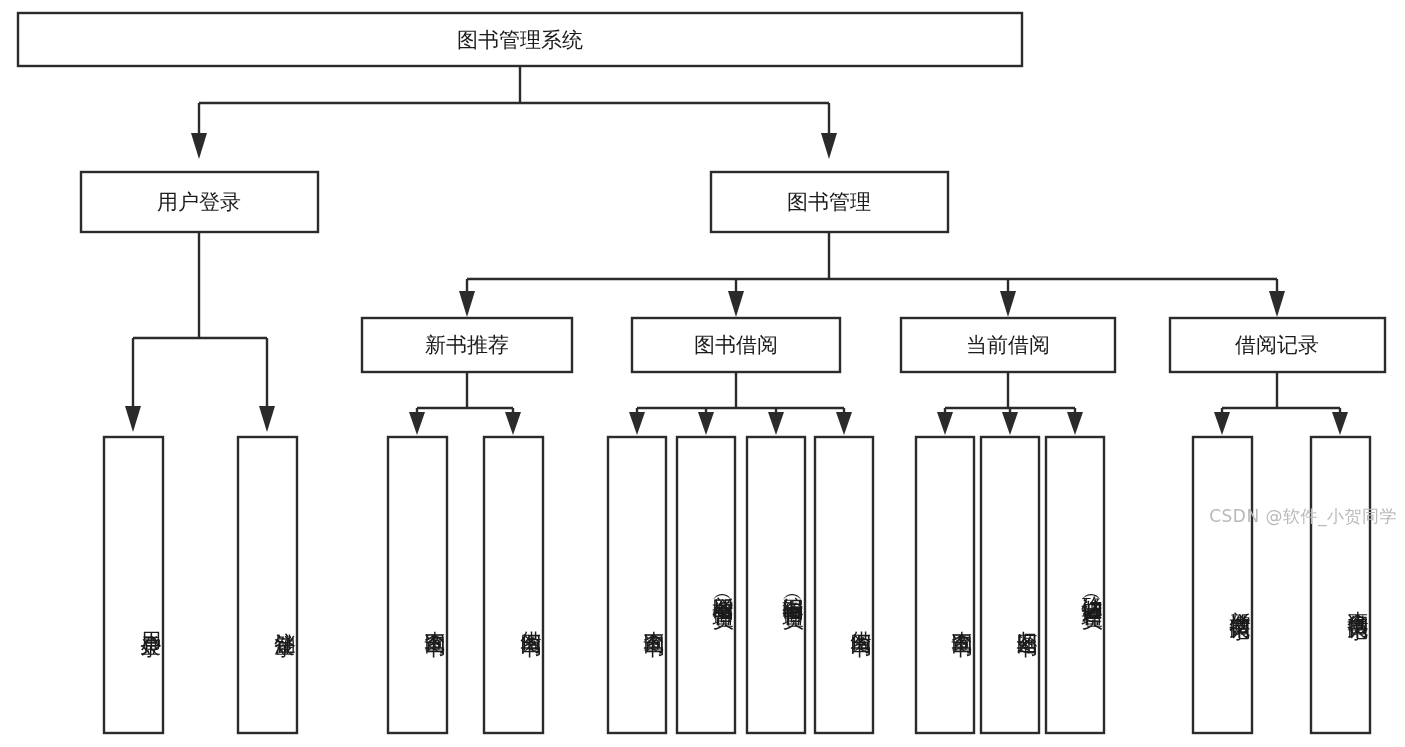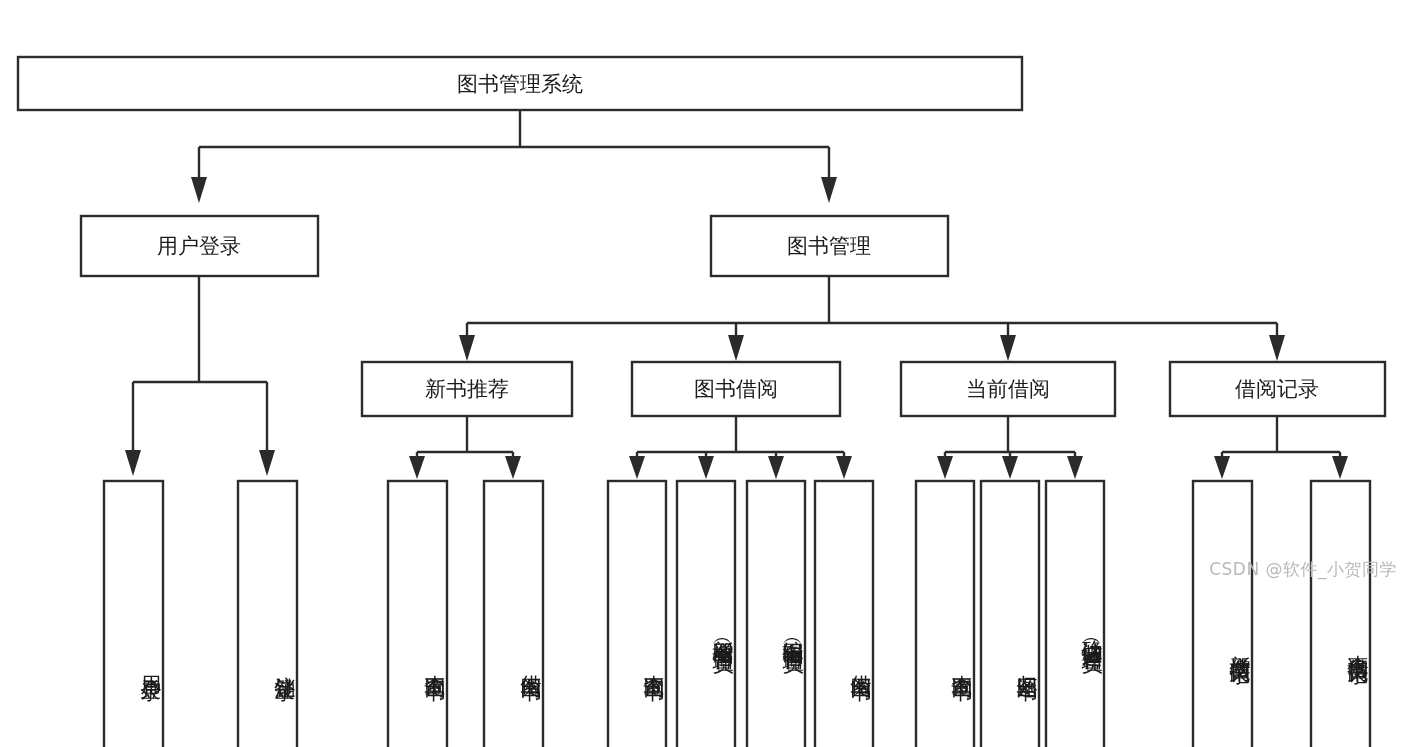--- a/index.html
+++ b/index.html
@@ -12,21 +12,20 @@
     width: 1405px;
     height: 747px;
     font-family: "DejaVu Sans", "Liberation Sans", sans-serif;
     overflow: hidden;
   }
   #diagram-root {
     position: relative;
     width: 1405px;
     height: 541px;
     background: #ffffff;
-    margin-top: 44px;
   }
   svg.flow {
     position: absolute;
     left: 0;
     top: 0;
     width: 1405px;
     height: 747px;
     display: block;
   }
   .node-rect {
@@ -62,21 +61,21 @@
     letter-spacing: 2px;
     display: flex;
     align-items: flex-start;
     justify-content: center;
     white-space: nowrap;
     pointer-events: none;
   }
   .watermark {
     position: absolute;
     right: 8px;
-    bottom: 4px;
+    bottom: 13px;
     font-family: "DejaVu Sans", "Liberation Sans", sans-serif;
     font-size: 17px;
     color: #b9b9b9;
     white-space: nowrap;
     letter-spacing: 0.5px;
   }
 </style>
 </head>
 <body>
 

